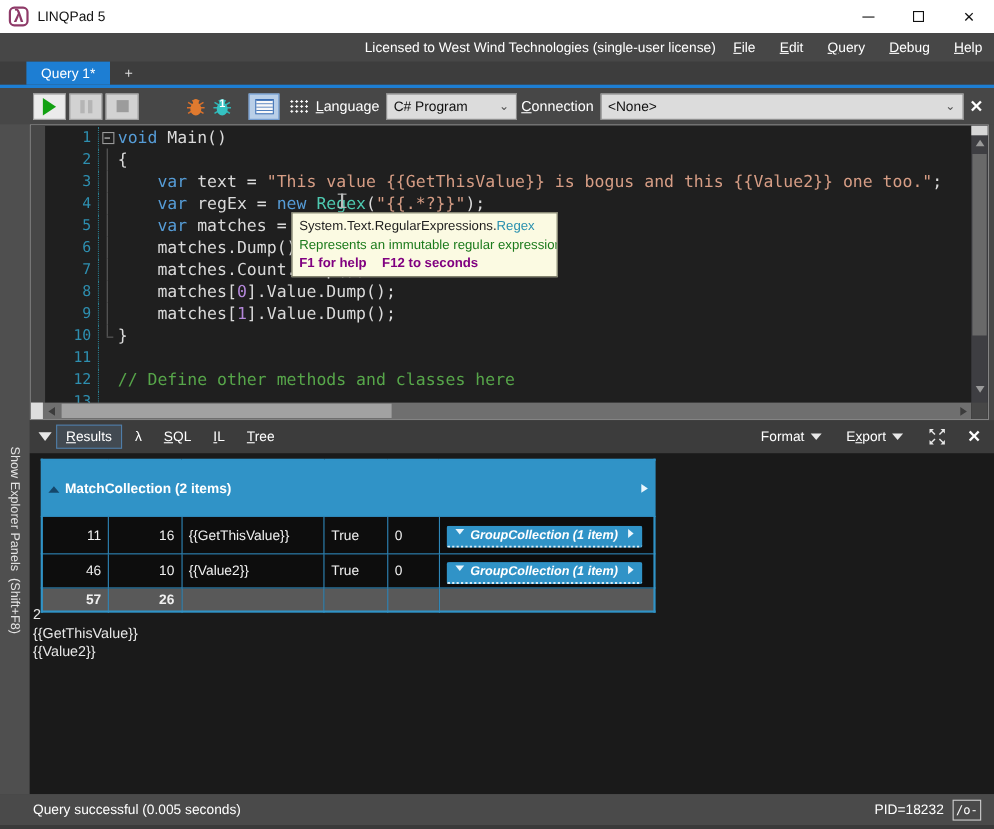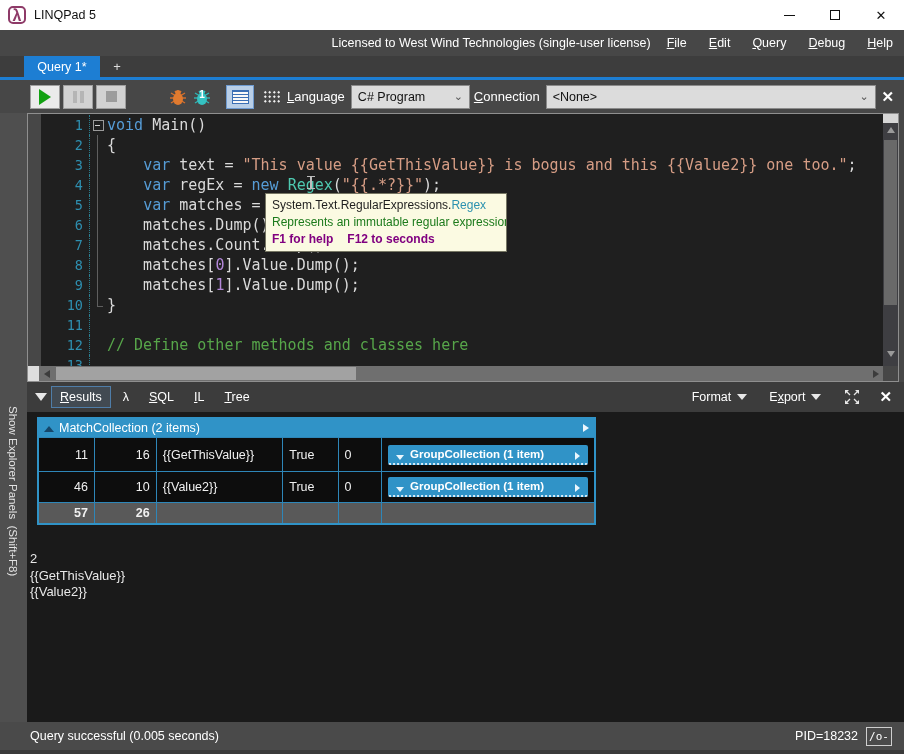--- a/index.html
+++ b/index.html
@@ -116,33 +116,33 @@
   #res-right { margin-left:auto; display:flex; align-items:center; }
   .dd-label { font-size:12.5px; margin-right:6px; }
   .dd-tri { width:0; height:0; border-left:5px solid transparent; border-right:5px solid transparent; border-top:6px solid #e8e8e8; margin-right:22px; }
   #float-ico { margin-right:18px; width:18px; height:18px; }
   #res-close { margin-right:12px; font-size:15px; font-weight:bold; }
 
   
   #results { left:27px; top:412px; width:877px; height:310px; background:#1a1a1a; overflow:hidden; }
   #dump-table { position:absolute; left:10px; top:5px; width:559px; border-collapse:collapse;
                 border:2px solid #3093C7; font-size:12.5px; color:#f0f0f0; }
-  #dump-table .titlebar-row td { background:#3093C7; color:#fff; font-weight:normal; padding:2px 5px; font-size:12.5px;margin-left:16px; }
+  #dump-table .titlebar-row td { background:#3093C7; color:#fff; font-weight:bold; padding:18px 5px; font-size:12.5px;margin-left:16px; }
   .tri-up { display:inline-block; width:0; height:0; border-left:5px solid transparent; border-right:5px solid transparent;
             border-bottom:6px solid #15476b; margin-right:5px; }
   .tri-right-w { float:right; width:0; height:0; border-top:4px solid transparent; border-bottom:4px solid transparent;
             border-left:6px solid #eaf6fd; margin-top:3px; }
   #dump-table th { background:#232323; color:#fff; font-weight:bold; text-align:left; padding:3px 6px;
                    border:1px solid #2E86B8; font-size:12.5px; }
   #dump-table th .sort { color:#7FC4E8; font-weight:normal; margin-left:2px; }
   #dump-table td { border:1px solid #2E86B8; padding:3px 6px; background:#0d0d0d; vertical-align:middle; }
   #dump-table td.num { text-align:right; }
   #dump-table tr.totals td { background:#595959; font-weight:bold; }
-  .grp-btn { display:inline-flex; align-items:flex-end; background:#3093C7; color:#fff; font-weight:bold; font-size:11.5px;
-             padding:3px 8px; border-radius:2px; border-bottom:2px dotted #d6ecf8; width:200px; }
+  .grp-btn { display:inline-flex; align-items:flex-start; background:#3093C7; color:#fff; font-weight:bold; font-size:11.5px;
+             padding:3px 8px; border-radius:2px; border-bottom:2px dotted #d6ecf8; width:178px;font-style:italic; }
   .grp-btn .dtri { width:0; height:0; border-left:4px solid transparent; border-right:4px solid transparent;
                    border-top:5px solid #eaf6fd; margin-right:6px; }
   .grp-btn .rtri { width:0; height:0; border-top:4px solid transparent; border-bottom:4px solid transparent;
                    border-left:5px solid #eaf6fd; margin-left:auto; }
   #dump-output { position:absolute; left:3px; top:139px; color:#e8e8e8; font-size:13px; line-height:16.5px; }
 
   
   #statusbar { left:0; top:722px; width:904px; height:28px; background:#4a4a4a; display:flex; align-items:center; color:#fff; }
   #status-msg { margin-left:30px; font-size:12.5px; }
   #status-right { margin-left:auto; display:flex; align-items:center; }

